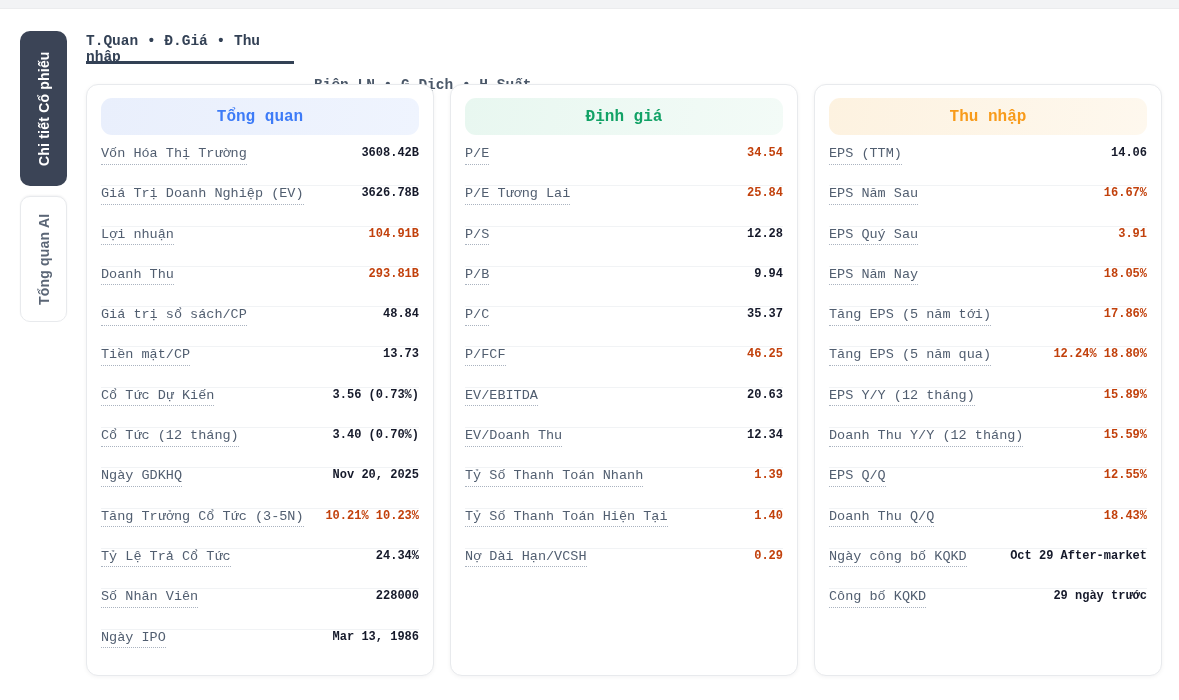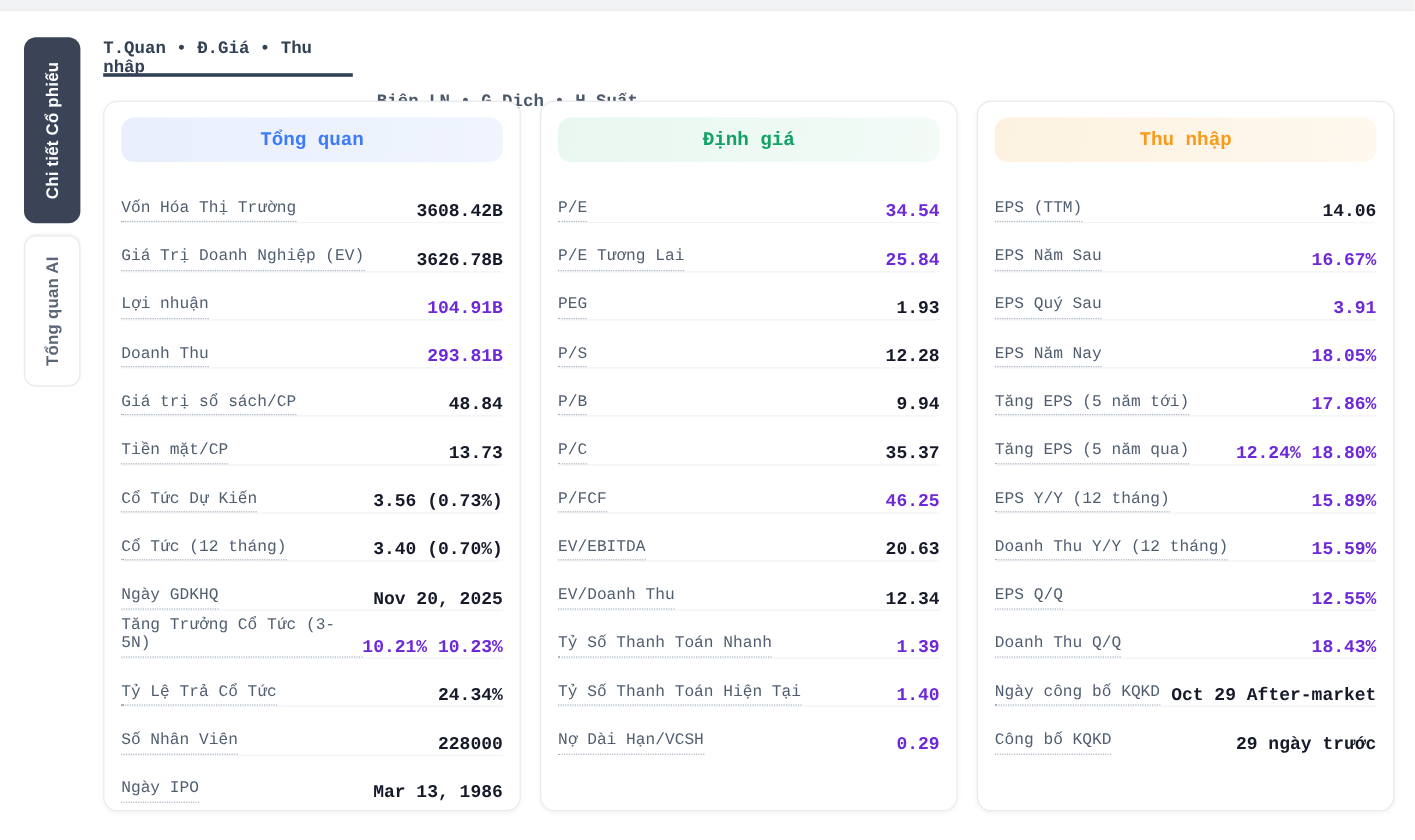--- a/index.html
+++ b/index.html
@@ -40,30 +40,30 @@
   .card-head {
     margin:13px 14px 11px; height:37px; border-radius:11px;
     display:flex; align-items:center; justify-content:center;
     font-size:16px; font-weight:700;
   }
   .theme-blue   .card-head { background:linear-gradient(100deg,#e9effc,#eff4fe); color:#3d7bf7; }
   .theme-green  .card-head { background:linear-gradient(100deg,#e8f7f0,#f3fbf7); color:#12a266; }
   .theme-orange .card-head { background:linear-gradient(100deg,#fdf2e0,#fef8ee); color:#f89b1b; }
   .card-body { padding:0 14px; }
   .row {
-    height:39.3px; display:flex; align-items:flex-end; justify-content:space-between;
+    height:39.3px; display:flex; align-items:flex-start; justify-content:space-between;
     border-bottom:1px solid #f1f3f5;
   }
   .row:last-child { border-bottom:none; }
   .lbl {
     font-size:13.5px; color:#515e70; line-height:1.15;
     border-bottom:1px dotted #aab3c0; padding-bottom:2px; cursor:help;
   }
-  .val { font-size:15px; font-weight:700; color:#15192a; white-space:nowrap; }
-  .val.green { color:#6d28d9; }
+  .val { font-size:12px; font-weight:700; color:#15192a; white-space:nowrap; }
+  .val.green { color:#c2410c; }
 </style>
 </head>
 <body>
 
 <div class="topstrip"></div>
 
 <div class="side-tabs">
   <div class="vtab active">Chi tiết Cổ phiếu</div>
   <div class="vtab inactive">Tổng quan AI</div>
 </div>
@@ -136,24 +136,20 @@
         <div class="card-body">
           <div class="row">
             <span class="lbl">P/E</span>
             <span class="val green">34.54</span>
           </div>
           <div class="row">
             <span class="lbl">P/E Tương Lai</span>
             <span class="val green">25.84</span>
           </div>
           <div class="row">
-            <span class="lbl">PEG</span>
-            <span class="val">1.93</span>
-          </div>
-          <div class="row">
             <span class="lbl">P/S</span>
             <span class="val">12.28</span>
           </div>
           <div class="row">
             <span class="lbl">P/B</span>
             <span class="val">9.94</span>
           </div>
           <div class="row">
             <span class="lbl">P/C</span>
             <span class="val">35.37</span>

